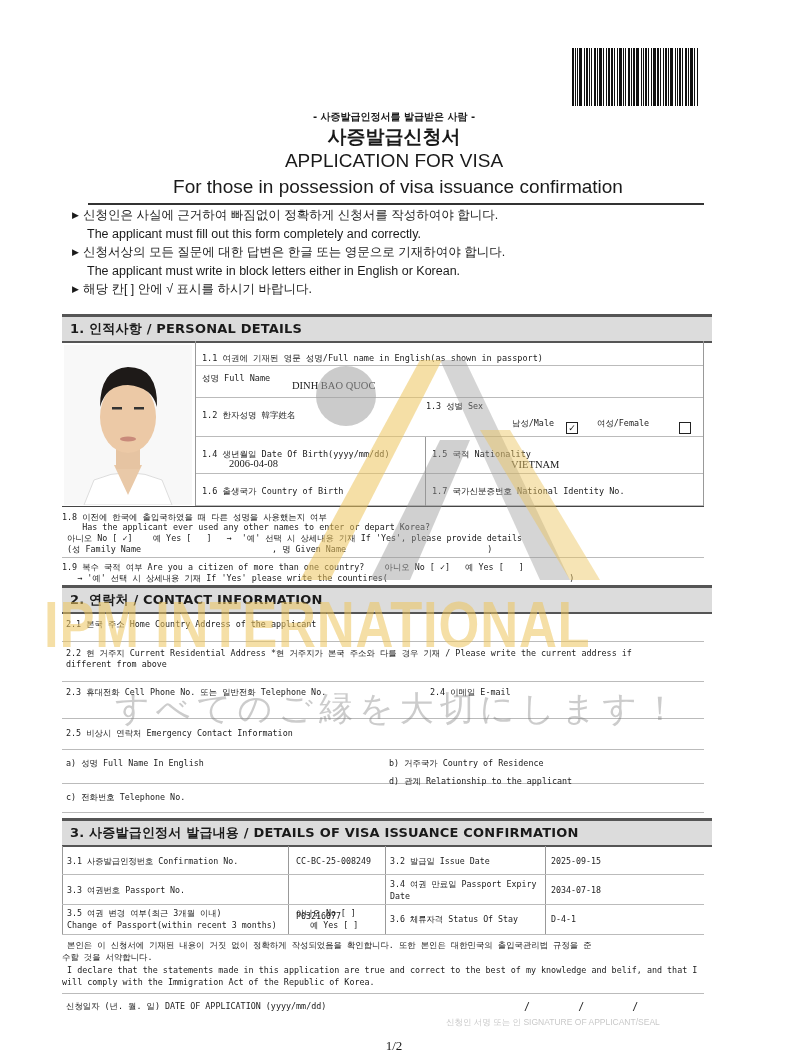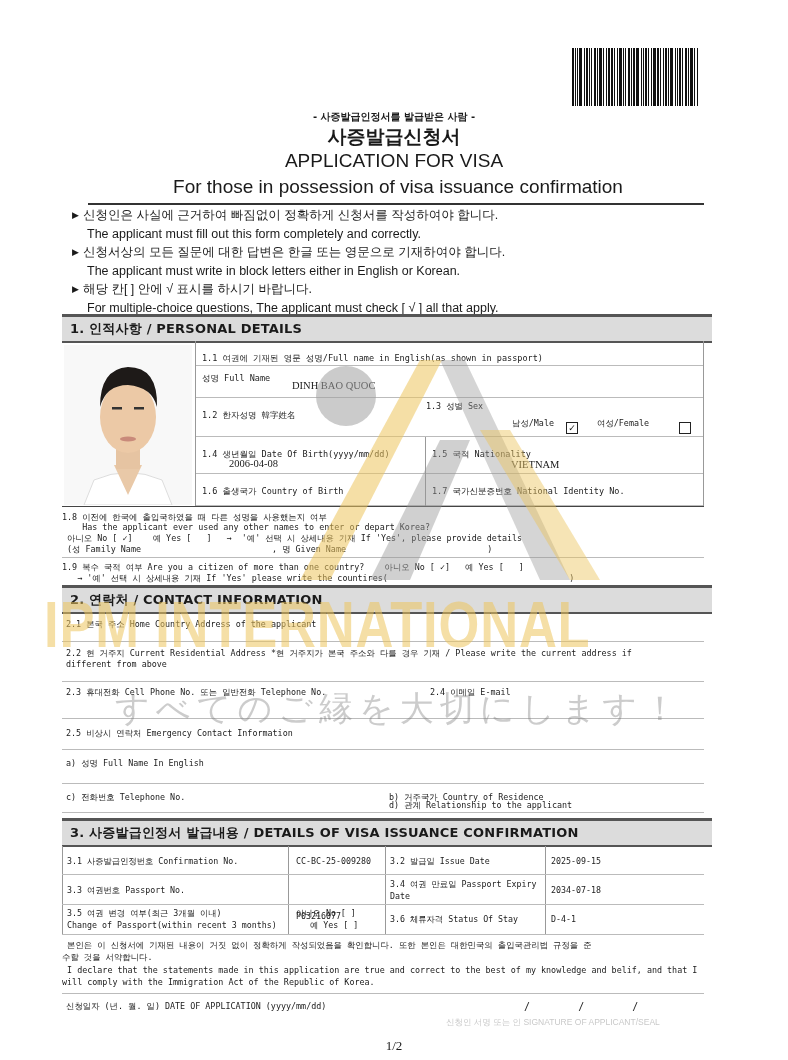--- a/index.html
+++ b/index.html
@@ -106,21 +106,20 @@
 <div class="abs title-en">APPLICATION FOR VISA</div>
 <div class="abs title-sub">For those in possession of visa issuance confirmation</div>
 <div class="abs rule-top"></div>
 
 <div class="abs instr" style="top:206px;">
   <div class="ko">신청인은 사실에 근거하여 빠짐없이 정확하게 신청서를 작성하여야 합니다.</div>
   <div class="en">The applicant must fill out this form completely and correctly.</div>
   <div class="ko">신청서상의 모든 질문에 대한 답변은 한글 또는 영문으로 기재하여야 합니다.</div>
   <div class="en">The applicant must write in block letters either in English or Korean.</div>
   <div class="ko">해당 칸[ ] 안에 √ 표시를 하시기 바랍니다.</div>
-  <div class="en">For multiple-choice questions, The applicant must check [ √ ] all that apply.</div>
 </div>
 
 <div class="abs sec-head" style="top:314px;">
   <span>1. 인적사항 / PERSONAL DETAILS</span>
 </div>
 
 <div id="photo" class="abs">
   <svg width="128" height="160" viewBox="0 0 128 160">
     <rect width="128" height="160" fill="#f8f8f8"></rect>
     <path d="M20 160 L30 135 Q64 120 98 135 L108 160 Z" fill="#ffffff" stroke="#ddd"></path>
@@ -186,40 +185,40 @@
 <div class="hr" style="left:62px; top:641px; width:642px;"></div>
 <div class="line" style="left:66px; top:648px;">2.2 현 거주지 Current Residential Address *현 거주지가 본국 주소와 다를 경우 기재 / Please write the current address if</div>
 <div class="line" style="left:66px; top:659px;">different from above</div>
 <div class="hr" style="left:62px; top:681px; width:642px;"></div>
 <div class="line" style="left:66px; top:687px;">2.3 휴대전화 Cell Phone No. 또는 일반전화 Telephone No.</div>
 <div class="line" style="left:430px; top:687px;">2.4 이메일 E-mail</div>
 <div class="hr" style="left:62px; top:718px; width:642px;"></div>
 <div class="line" style="left:66px; top:728px;">2.5 비상시 연락처 Emergency Contact Information</div>
 <div class="hr" style="left:62px; top:749px; width:642px;"></div>
 <div class="line" style="left:66px; top:758px;">a) 성명 Full Name In English</div>
-<div class="line" style="left:389px; top:792px;text-align:center;">b) 거주국가 Country of Residence</div>
+<div class="line" style="left:389px; top:758px;text-align:center;">b) 거주국가 Country of Residence</div>
 <div class="hr" style="left:62px; top:783px; width:642px;"></div>
 <div class="line" style="left:66px; top:792px;">c) 전화번호 Telephone No.</div>
-<div class="line" style="left:389px; top:776px;margin-top:24px;">d) 관계 Relationship to the applicant</div>
+<div class="line" style="left:389px; top:776px;">d) 관계 Relationship to the applicant</div>
 <div class="hr" style="left:62px; top:812px; width:642px;"></div>
 
 <div class="abs sec-head" style="top:818px;">
   <span>3. 사증발급인정서 발급내용 / DETAILS OF VISA ISSUANCE CONFIRMATION</span>
 </div>
 
 <div class="vline" style="left:62px; top:846px; height:88px;"></div>
 <div class="vline" style="left:288px; top:846px; height:88px;"></div>
 <div class="vline" style="left:385px; top:846px; height:88px;"></div>
 <div class="vline" style="left:545px; top:846px; height:88px;"></div>
 <div class="hr" style="left:62px; top:874px; width:642px;"></div>
 <div class="hr" style="left:62px; top:904px; width:642px;"></div>
 <div class="hr" style="left:62px; top:934px; width:642px;"></div>
 
 <div class="t3" style="left:67px; top:856px;">3.1 사증발급인정번호 Confirmation No.</div>
-<div class="t3" style="left:296px; top:856px;">CC-BC-25-009280</div>
+<div class="t3" style="left:296px; top:856px;">CC-BC-25-008249</div>
 <div class="t3" style="left:390px; top:856px;">3.2 발급일 Issue Date</div>
 <div class="t3" style="left:551px; top:856px;">2025-09-15</div>
 
 <div class="t3" style="left:67px; top:885px;">3.3 여권번호 Passport No.</div>
 <div class="t3" style="left:296px; top:885px;margin-top:26px;">P03216077</div>
 <div class="t3" style="left:390px; top:879px;">3.4 여권 만료일 Passport Expiry</div>
 <div class="t3" style="left:390px; top:891px;">Date</div>
 <div class="t3" style="left:551px; top:885px;">2034-07-18</div>
 
 <div class="t3" style="left:67px; top:908px;">3.5 여권 변경 여부(최근 3개월 이내)</div>

